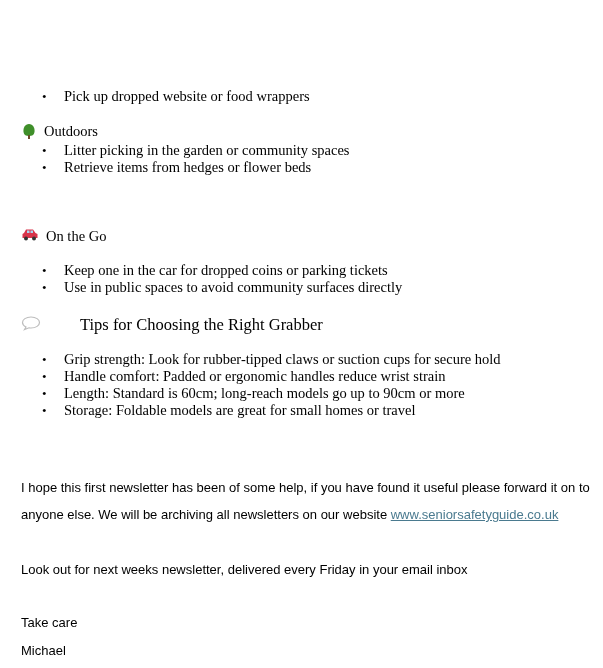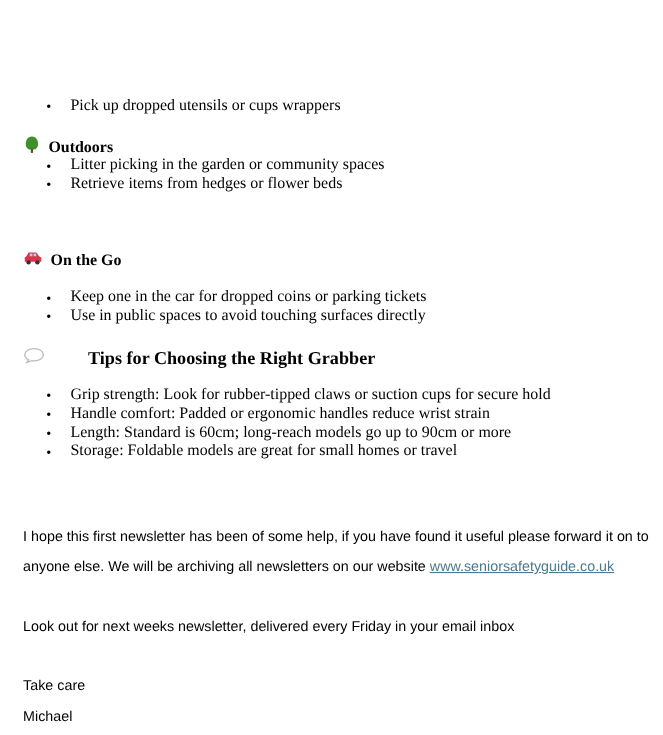--- a/index.html
+++ b/index.html
@@ -2,33 +2,33 @@
 <html><head>
 <meta charset="utf-8">
 <style>
   html, body { margin: 0; padding: 0; background: #ffffff; }
   body { width: 603px; height: 668px; position: relative; overflow: hidden; color: #000; }
   .serif { font-family: "Liberation Serif", "DejaVu Serif", serif; }
   .sans { font-family: "Liberation Sans", "DejaVu Sans", sans-serif; }
   ul.bl { position: absolute; left: 0; margin: 0; padding: 0; list-style: none; }
   ul.bl li { position: relative; padding-left: 64px; font-size: 14.5px; line-height: 17px; white-space: nowrap; }
   ul.bl li::before { content: "\2022"; position: absolute; left: 42px; top: 0; font-size: 13px; }
-  .heading { position: absolute; left: 21px; display: flex; align-items: center; font-weight: bold; white-space: nowrap; }
+  .heading { position: absolute; left: 21px; display: flex; align-items: flex-start; font-weight: normal; white-space: nowrap; }
   .heading .icon { display: inline-block; margin-right: 7px; }
   .h3 { font-size: 14.5px; }
   .h2 { font-size: 16.5px; }
   .para { position: absolute; left: 21px; font-size: 13px; white-space: nowrap; }
   a.link { color: #4a7a8f; text-decoration: underline; }
   b { font-weight: normal; }
 </style>
 </head>
 <body>
 
 <ul class="bl serif" style="top:88px;">
-  <li>Pick up dropped utensils or cups wrappers</li>
+  <li>Pick up dropped website or food wrappers</li>
 </ul>
 
 <div class="heading h3 serif" style="top:123px;">
   <span class="icon">
     <svg width="16" height="17" viewBox="0 0 16 17">
       <path d="M8 1 C4 1 2 5 2.5 9 C3 12 5 13 8 13 C11 13 13 12 13.5 9 C14 5 12 1 8 1 Z" fill="#3f8f2a"></path>
       <rect x="7" y="12" width="2" height="4" fill="#6b4a2a"></rect>
     </svg>
   </span>
   <span>Outdoors</span>
@@ -47,21 +47,21 @@
       <rect x="9.5" y="2.5" width="2.5" height="2.5" fill="#a8d4f0"></rect>
       <circle cx="5" cy="10.5" r="2" fill="#333"></circle>
       <circle cx="13" cy="10.5" r="2" fill="#333"></circle>
     </svg>
   </span>
   <span>On the Go</span>
 </div>
 
 <ul class="bl serif" style="top:262px;">
   <li>Keep one in the car for dropped coins or parking tickets</li>
-  <li>Use in public spaces to avoid touching surfaces directly</li>
+  <li>Use in public spaces to avoid community surfaces directly</li>
 </ul>
 
 <div class="heading h2 serif" style="top:315px;gap:32px;">
   <span class="icon">
     <svg width="20" height="16" viewBox="0 0 20 16">
       <path d="M10 2 C5 2 1.5 4.5 1.5 7.5 C1.5 9.5 3 11 5 12 L3.5 14.5 L8 12.8 C8.6 12.9 9.3 13 10 13 C15 13 18.5 10.5 18.5 7.5 C18.5 4.5 15 2 10 2 Z" fill="none" stroke="#bdbdbd" stroke-width="1.2"></path>
     </svg>
   </span>
   <span>Tips for Choosing the Right Grabber</span>
 </div>

